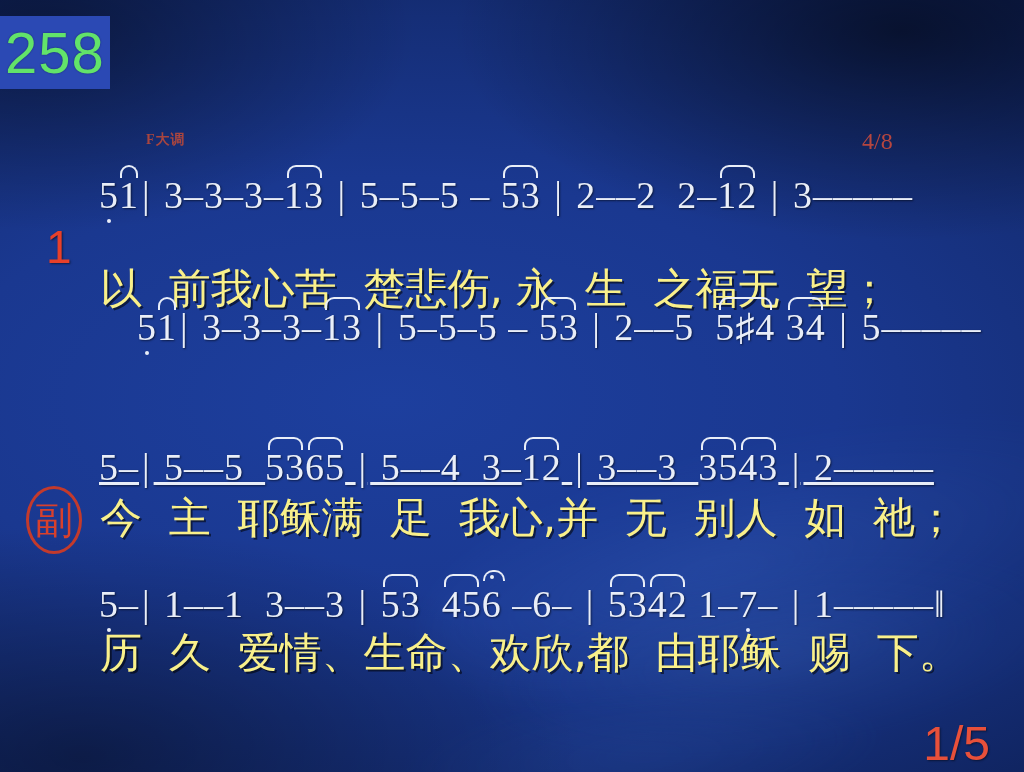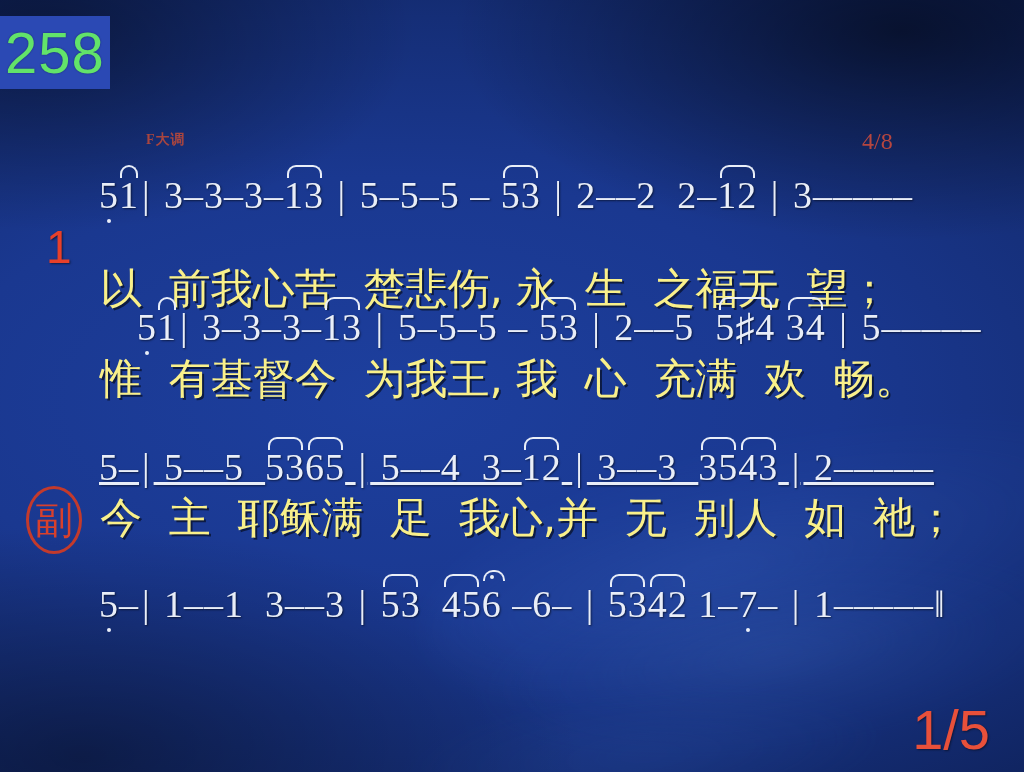--- a/index.html
+++ b/index.html
@@ -137,23 +137,23 @@
   .chorus-mark .ch {
     position: relative;
     color: #d8402c;
     font-size: 38px;
     line-height: 1;
     font-family: "DejaVu Sans", "Liberation Sans", sans-serif;
   }
 
   .page-num {
     position: absolute;
-    right: 34px; bottom: 14px;
+    right: 34px; bottom: 4px;
     color: #e8503a;
-    font-size: 56px;
+    font-size: 48px;
     line-height: 1;
     font-family: "Liberation Sans", "DejaVu Sans", sans-serif;
     text-shadow: 1px 1px 2px rgba(0,0,0,.45);
   }
 
   
   .dot-low { position: relative; }
   .dot-low::after {
     content: "";
     position: absolute;
@@ -216,27 +216,27 @@
 
   <div class="key-sig">F大调</div>
   <div class="time-sig">4/8</div>
 
   <div class="verse-num" style="left:46px; top:224px;">1</div>
 
   <div class="notation" style="top:176px;"><span class="dot-low">5</span><span class="tie">1</span><span class="barline">|</span> 3–3–3–<span class="tie">13</span> <span class="barline">|</span> 5–5–5 – <span class="tie">53</span> <span class="barline">|</span> 2––2&nbsp; 2–<span class="tie">12</span> <span class="barline">|</span> 3–––––</div>
   <div class="lyrics" style="top:225px;margin-top:43px;">以  前我心苦  楚悲伤, 永  生  之福无  望；</div>
 
   <div class="notation" style="top:308px;margin-left:38px;"><span class="dot-low">5</span><span class="tie">1</span><span class="barline">|</span> 3–3–3–<span class="tie">13</span> <span class="barline">|</span> 5–5–5 – <span class="tie">53</span> <span class="barline">|</span> 2––5&nbsp; <span class="tie">5♯4</span> <span class="tie">34</span> <span class="barline">|</span> 5–––––</div>
-  <div class="lyrics" style="top:358px;">惟  有基督今  为我王, 我  心  充满  欢  畅。</div>
 
   <div class="chorus-mark">
     <span class="ring"></span>
     <span class="ch">副</span>
   </div>
 
   <div class="notation" style="top:448px;text-decoration:underline;">5–<span class="barline">|</span> 5––5&nbsp; <span class="tie">53</span><span class="tie">65</span> <span class="barline">|</span> 5––4&nbsp; 3–<span class="tie">12</span> <span class="barline">|</span> 3––3&nbsp; <span class="tie">35</span><span class="tie">43</span> <span class="barline">|</span> 2–––––</div>
   <div class="lyrics" style="top:497px;">今  主  耶稣满  足  我心,并  无  别人  如  祂；</div>
 
   <div class="notation" style="top:585px;"><span class="dot-low">5</span>–<span class="barline">|</span> 1––1&nbsp; 3––3 <span class="barline">|</span> <span class="tie">53</span>&nbsp; <span class="tie">45</span><span class="fermata">6</span> –6– <span class="barline">|</span> <span class="tie">53</span><span class="tie">42</span> 1–<span class="dot-low">7</span>– <span class="barline">|</span> 1–––––‖</div>
+  <div class="lyrics" style="top:632px;">历  久  爱情、生命、欢欣,都  由耶稣  赐  下。</div>
 
   <div class="page-num">1/5</div>
 
 </div>
 
 </body></html>

